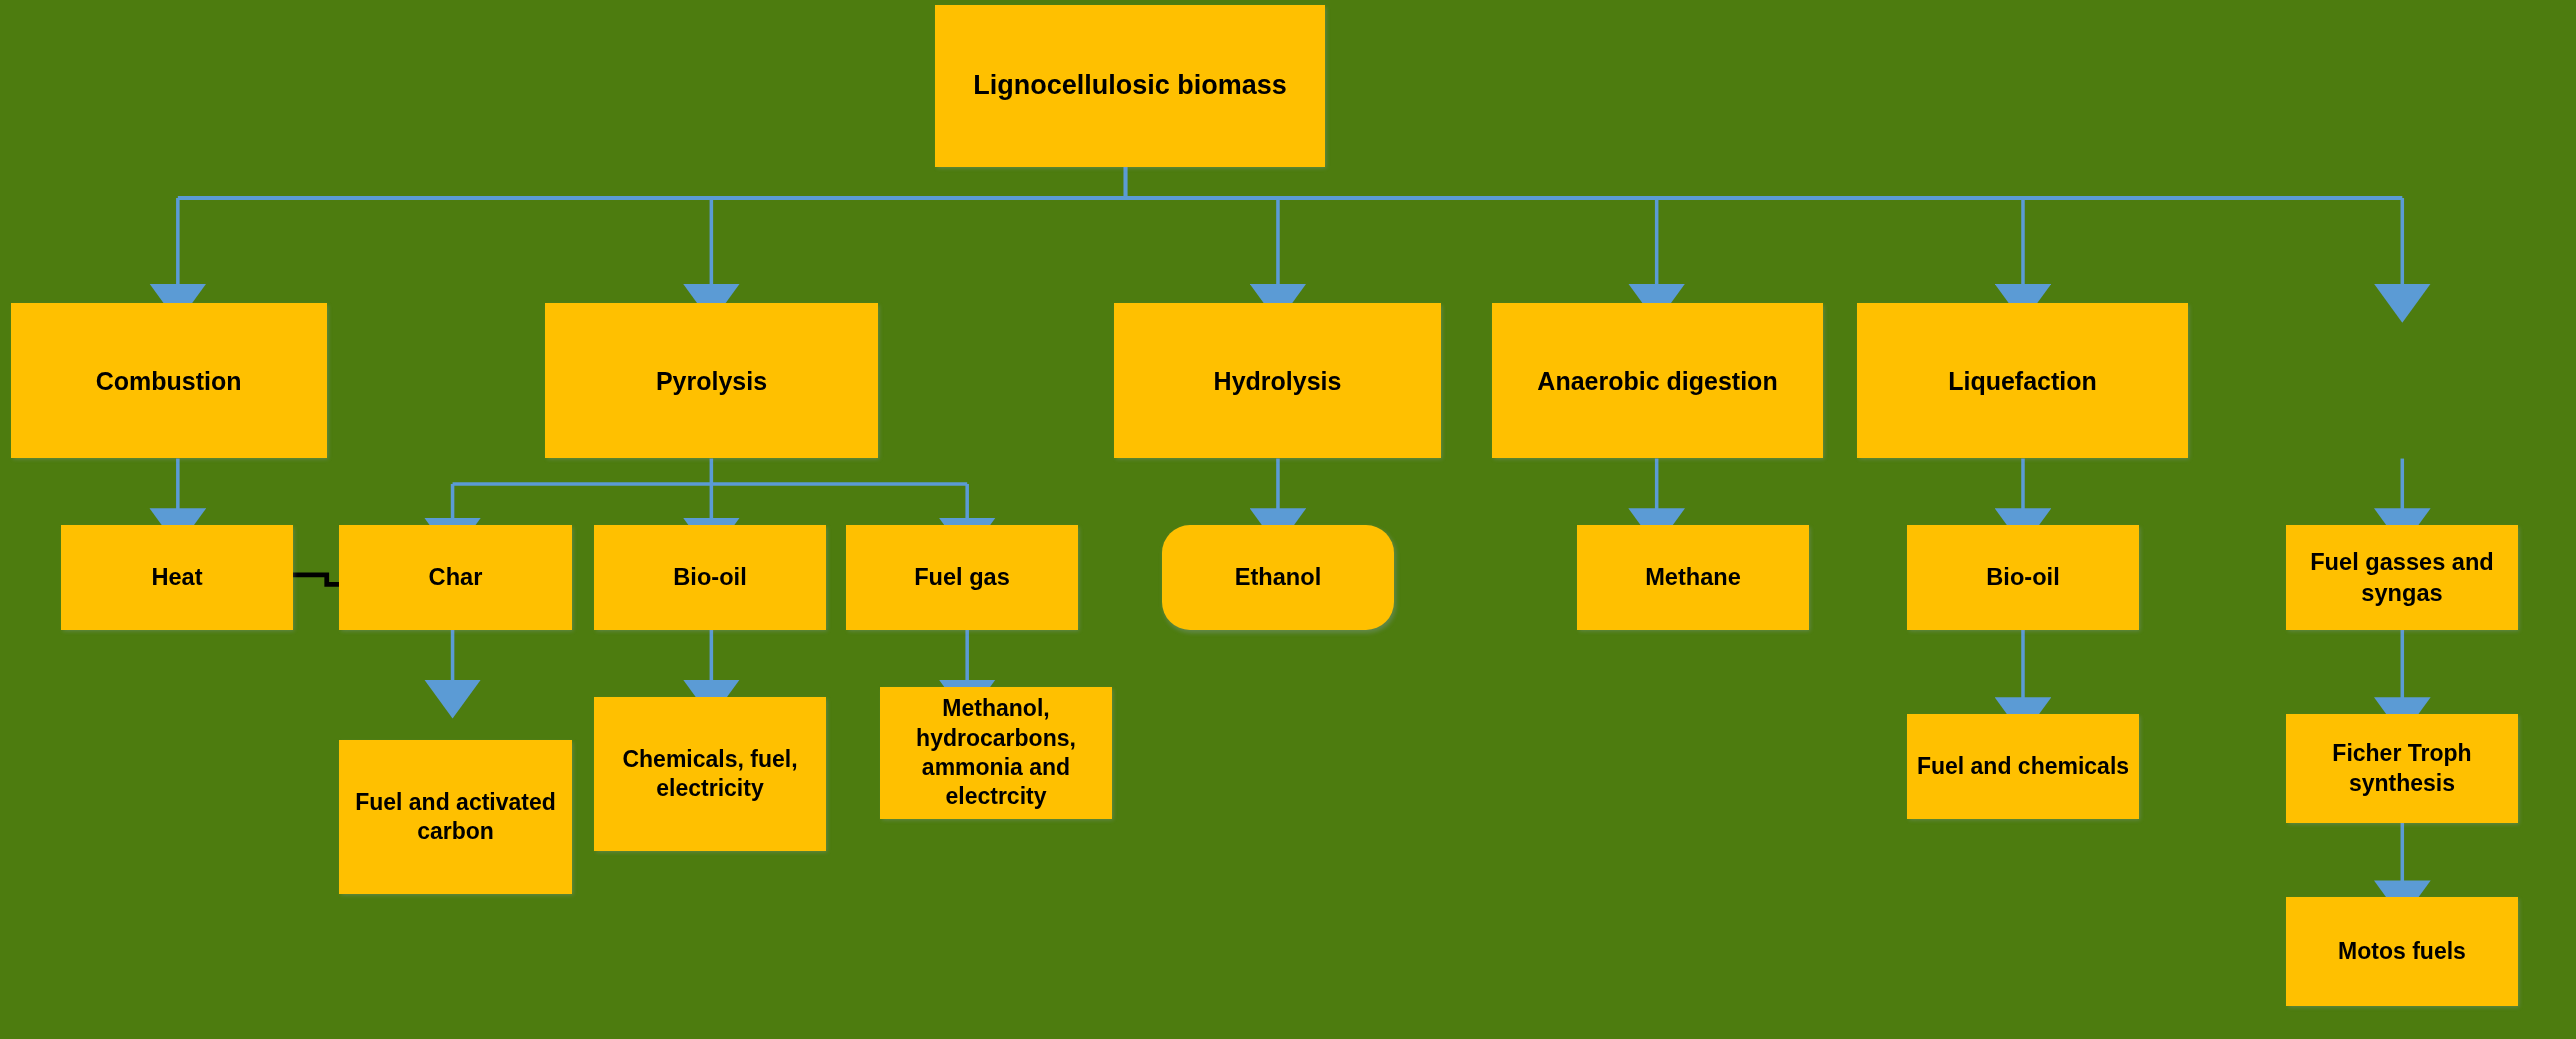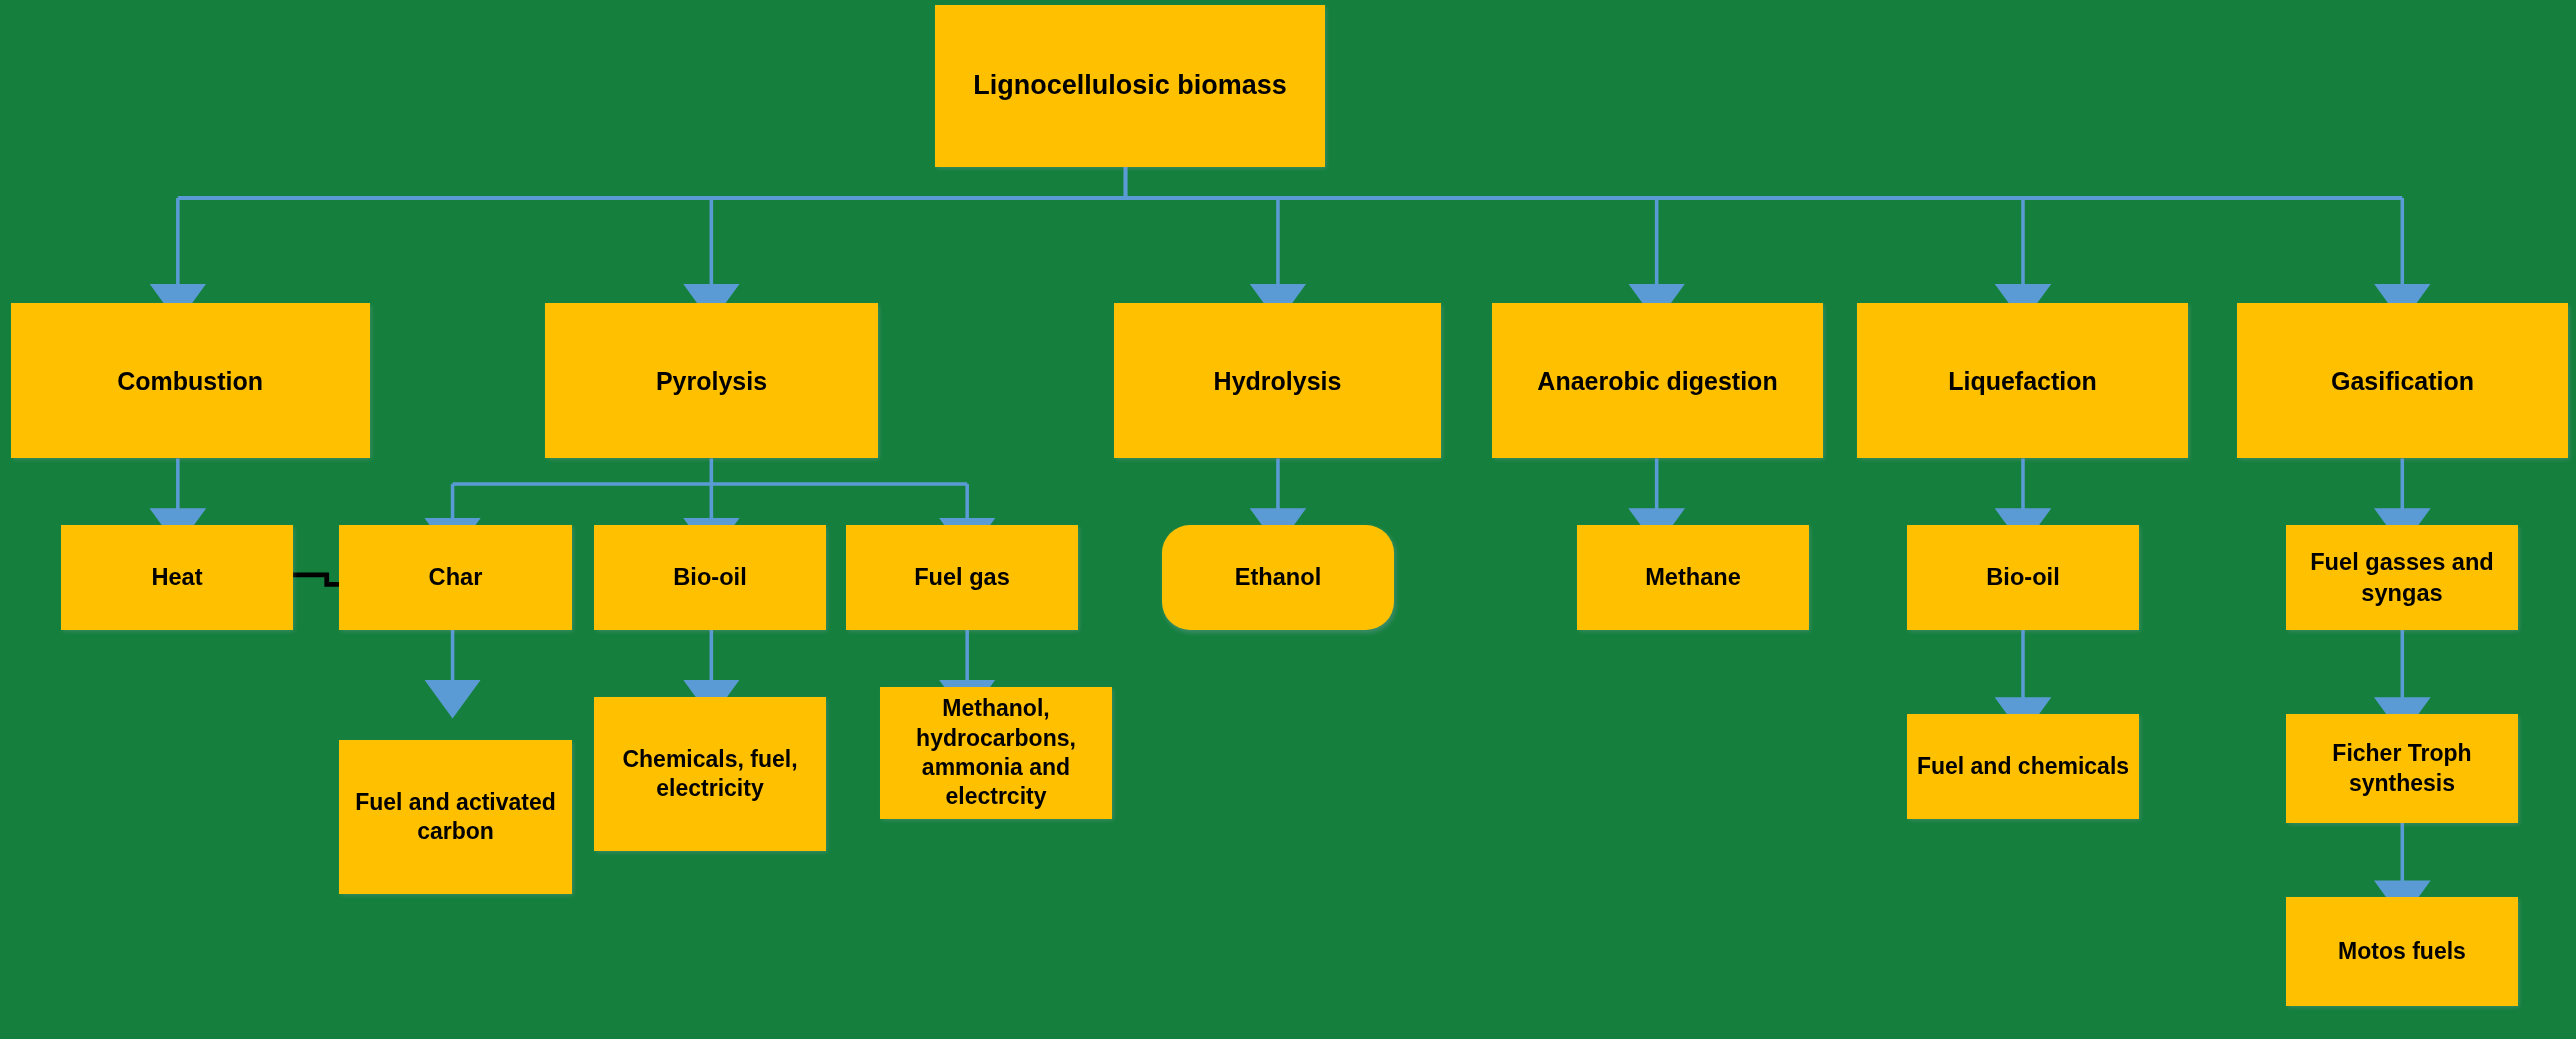--- a/index.html
+++ b/index.html
@@ -7,21 +7,21 @@
     padding: 0;
     background: #ffffff;
   }
   body {
     font-family: "Liberation Sans", sans-serif;
   }
   #canvas {
     position: relative;
     width: 2576px;
     height: 1040px;
-    background: #15803d;
+    background: #4d7c0f;
     overflow: hidden;
   }
   #edge-layer {
     position: absolute;
     left: 0;
     top: 0;
     width: 2576px;
     height: 1040px;
     pointer-events: none;
   }
@@ -133,38 +133,35 @@
     </g>
     <g>
       <path d="M4066,1392 L4066,1502" stroke="#5B9BD5" stroke-width="6" fill="none" marker-end="url(#ah)"></path>
     </g>
   </svg>
 
   <div class="node f-root" style="left:935px; top:4.7px; width:390px; height:162px;">
     <span class="label">Lignocellulosic biomass</span>
   </div>
 
-  <div class="node f-proc" style="left:10.6px; top:303px; width:359px; height:155px;">
+  <div class="node f-proc" style="left:10.6px; top:303px; width:316px; height:155px;">
     <span class="label">Combustion</span>
   </div>
   <div class="node f-proc" style="left:545px; top:303px; width:333px; height:155px;">
     <span class="label">Pyrolysis</span>
   </div>
   <div class="node f-proc" style="left:1114px; top:303px; width:327px; height:155px;">
     <span class="label">Hydrolysis</span>
   </div>
   <div class="node f-proc" style="left:1492px; top:303px; width:331px; height:155px;">
     <span class="label">Anaerobic digestion</span>
   </div>
   <div class="node f-proc" style="left:1857px; top:303px; width:331px; height:155px;">
     <span class="label">Liquefaction</span>
   </div>
-  <div class="node f-proc" style="left:2237px; top:303px; width:331px; height:155px;">
-    <span class="label">Gasification</span>
-  </div>
 
   <div class="node f-prod" style="left:61px; top:525px; width:232px; height:105px;">
     <span class="label">Heat</span>
   </div>
   <div class="node f-prod" style="left:339px; top:525px; width:233px; height:105px;">
     <span class="label">Char</span>
   </div>
   <div class="node f-prod" style="left:594px; top:525px; width:232px; height:105px;">
     <span class="label">Bio-oil</span>
   </div>

